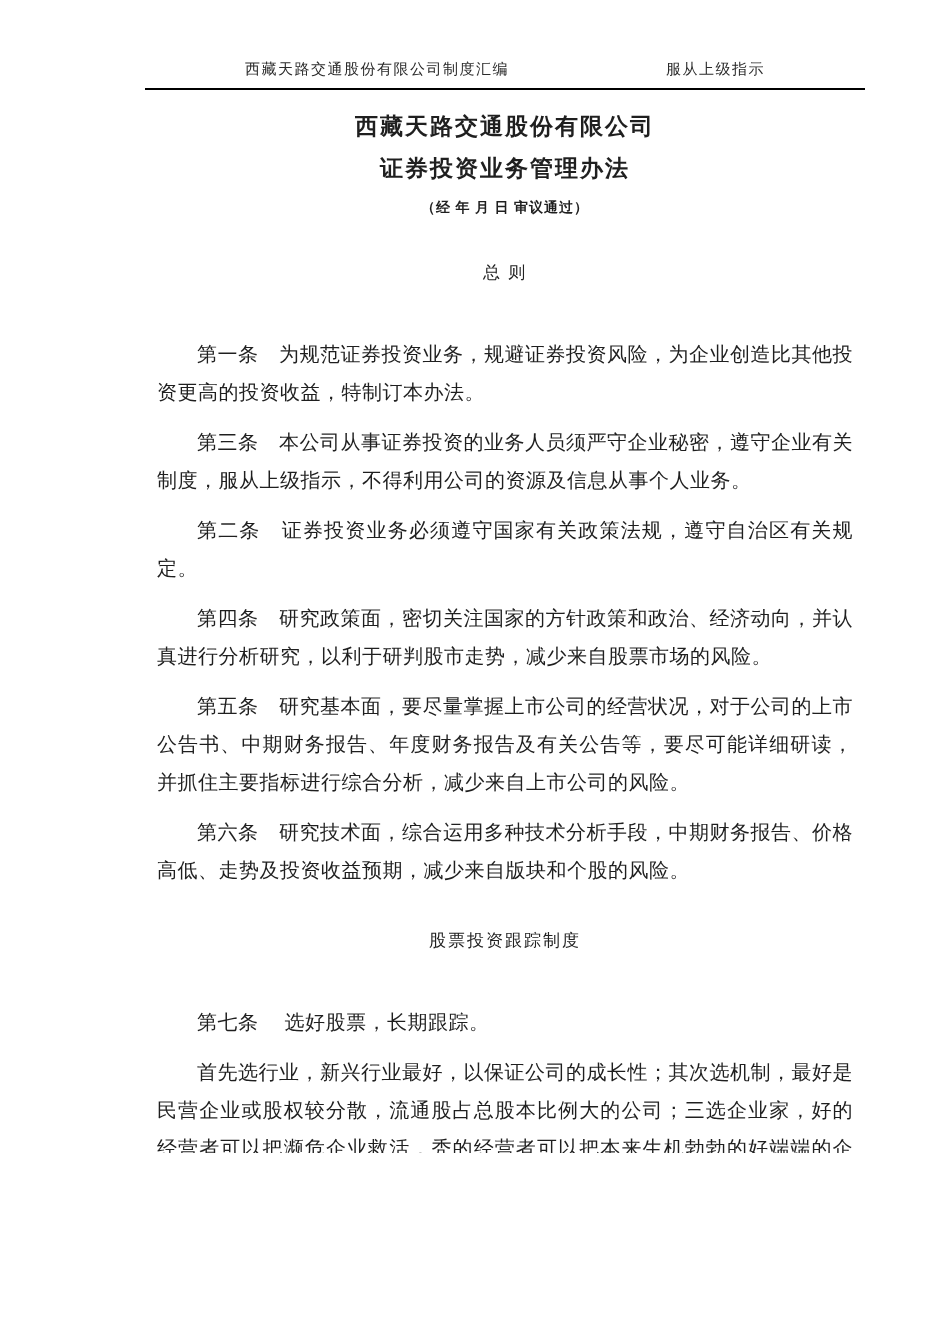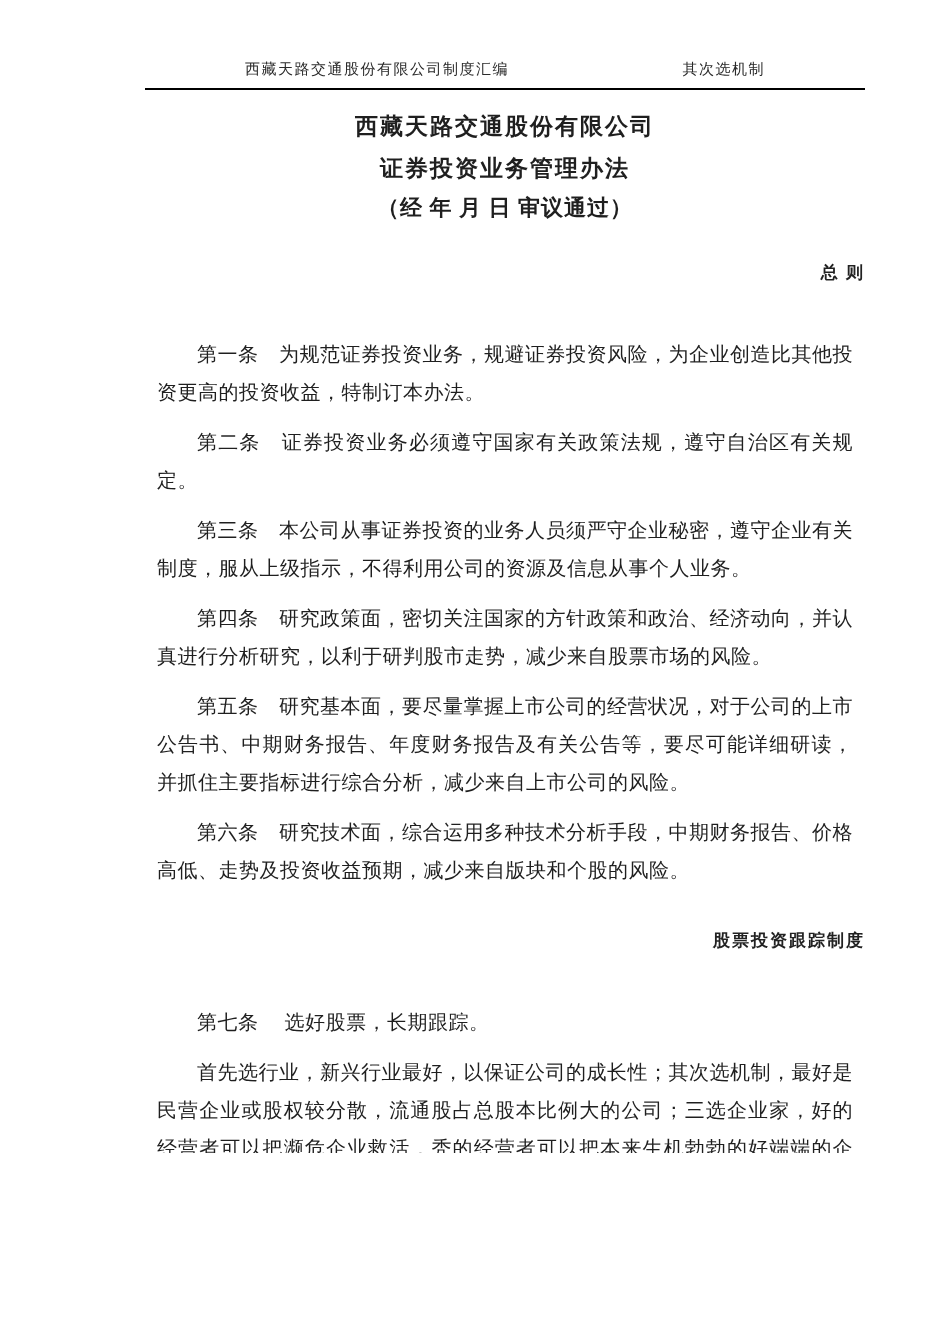--- a/index.html
+++ b/index.html
@@ -41,34 +41,34 @@
     text-align: center;
   }
   .title-line {
     font-size: 23px;
     font-weight: bold;
     letter-spacing: 2px;
     line-height: 32px;
     margin: 0 0 10px 0;
   }
   .title-approval {
-    font-size: 22px;
+    font-size: 14px;
     font-weight: bold;
     letter-spacing: 1px;
     line-height: 26px;
     margin: 6px 0 0 0;
   }
   
   .section-heading {
-    text-align: right;
+    text-align: center;
     font-size: 17px;
     letter-spacing: 2px;
     line-height: 24px;
     margin: 40px 0 50px 0;
-    font-weight: bold;
+    font-weight: normal;
     color: #222222;
   }
   
   .body-paragraph {
     font-size: 20px;
     line-height: 38px;
     letter-spacing: 0.5px;
     text-align: justify;
     text-justify: inter-ideograph;
     text-indent: 40px;
@@ -95,35 +95,35 @@
     letter-spacing: 0.5px;
   }
 </style>
 </head>
 <body>
 
 <div class="page">
 
   <div class="page-header">
     <span>西藏天路交通股份有限公司制度汇编</span>
-    <span>其次选机制</span>
+    <span>服从上级指示</span>
   </div>
   <hr class="header-rule">
 
   <div class="title-block">
     <div class="title-line">西藏天路交通股份有限公司</div>
     <div class="title-line">证券投资业务管理办法</div>
     <div class="title-approval">（经 年 月 日 审议通过）</div>
   </div>
 
   <div>
     <div class="section-heading">总 则</div>
     <p class="body-paragraph">第一条　为规范证券投资业务，规避证券投资风险，为企业创造比其他投资更高的投资收益，特制订本办法。</p>
+    <p class="body-paragraph">第三条　本公司从事证券投资的业务人员须严守企业秘密，遵守企业有关制度，服从上级指示，不得利用公司的资源及信息从事个人业务。</p>
     <p class="body-paragraph">第二条　证券投资业务必须遵守国家有关政策法规，遵守自治区有关规定。</p>
-    <p class="body-paragraph">第三条　本公司从事证券投资的业务人员须严守企业秘密，遵守企业有关制度，服从上级指示，不得利用公司的资源及信息从事个人业务。</p>
   </div>
 
   <div>
     <p class="body-paragraph">第四条　研究政策面，密切关注国家的方针政策和政治、经济动向，并认真进行分析研究，以利于研判股市走势，减少来自股票市场的风险。</p>
     <p class="body-paragraph">第五条　研究基本面，要尽量掌握上市公司的经营状况，对于公司的上市公告书、中期财务报告、年度财务报告及有关公告等，要尽可能详细研读，并抓住主要指标进行综合分析，减少来自上市公司的风险。</p>
     <p class="body-paragraph">第六条　研究技术面，综合运用多种技术分析手段，中期财务报告、价格高低、走势及投资收益预期，减少来自版块和个股的风险。</p>
   </div>
 
   <div>
     <div class="section-heading">股票投资跟踪制度</div>

